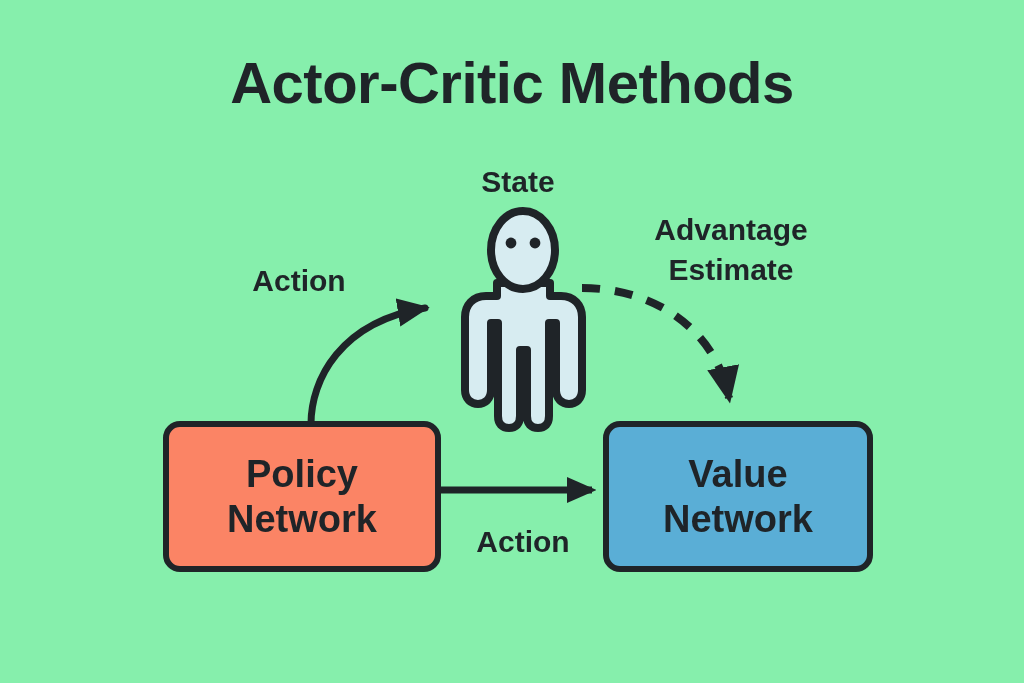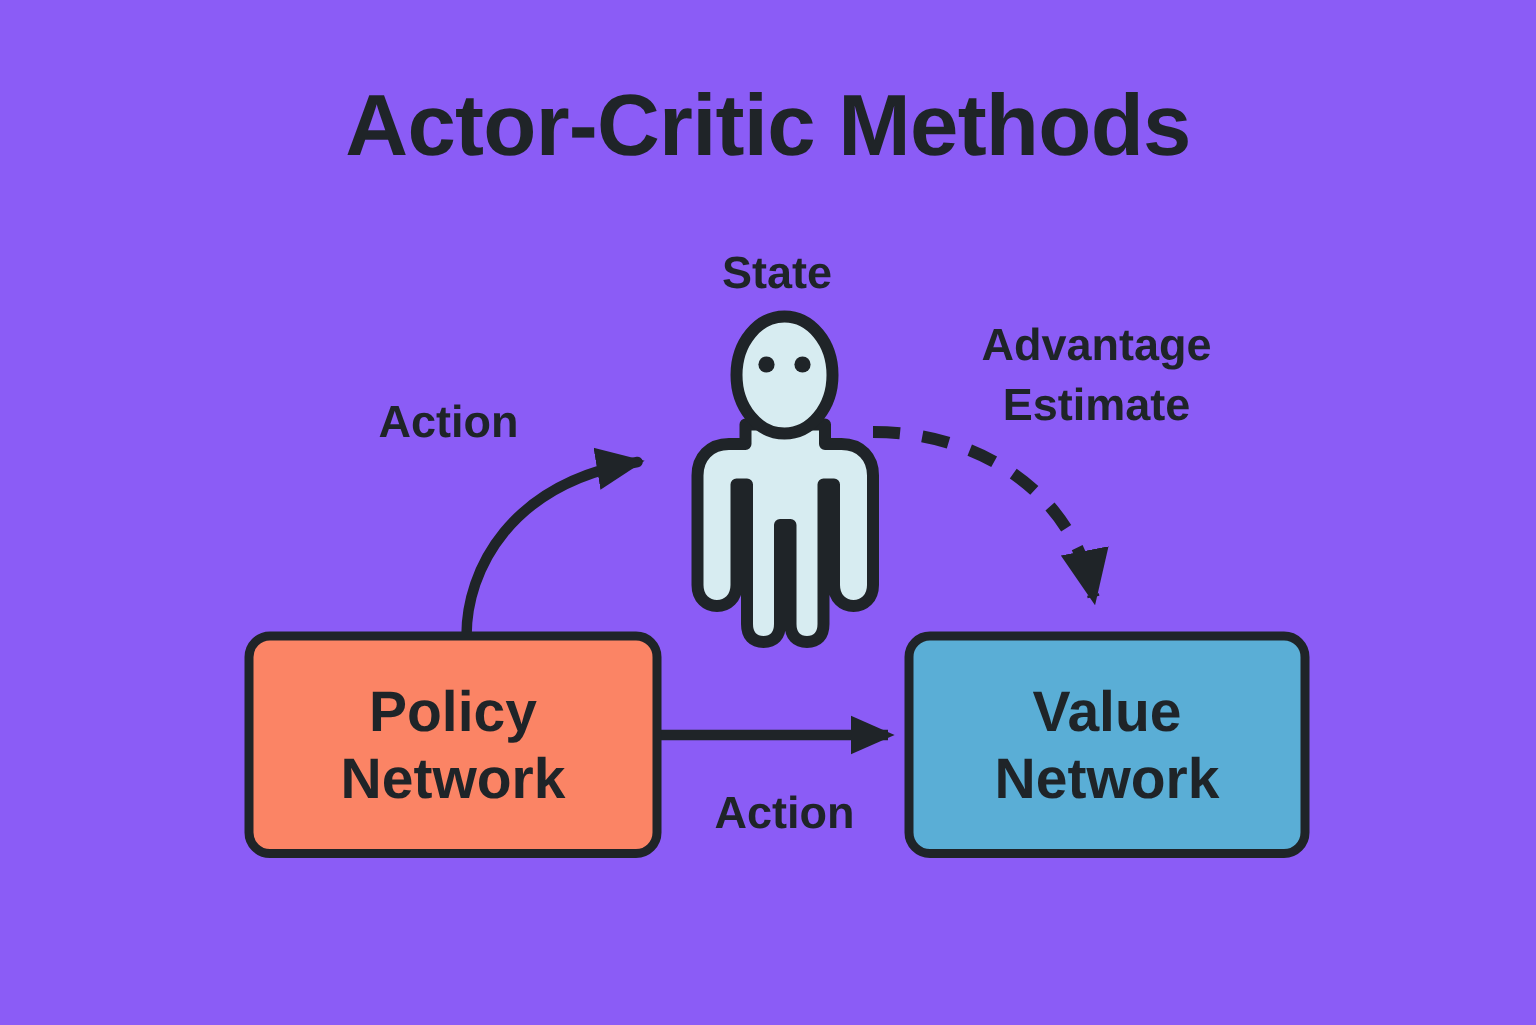--- a/index.html
+++ b/index.html
@@ -10,21 +10,21 @@
     width: 1024px;
     height: 683px;
     background: #d7ecf1;
     font-family: "Liberation Sans", sans-serif;
     overflow: hidden;
   }
   #canvas {
     position: relative;
     width: 1024px;
     height: 683px;
-    background: #8b5cf6;
+    background: #86efac;
   }
   #diagram-svg {
     position: absolute;
     left: 0;
     top: 0;
     width: 1024px;
     height: 683px;
   }
   .ttl {
     font-weight: bold;

